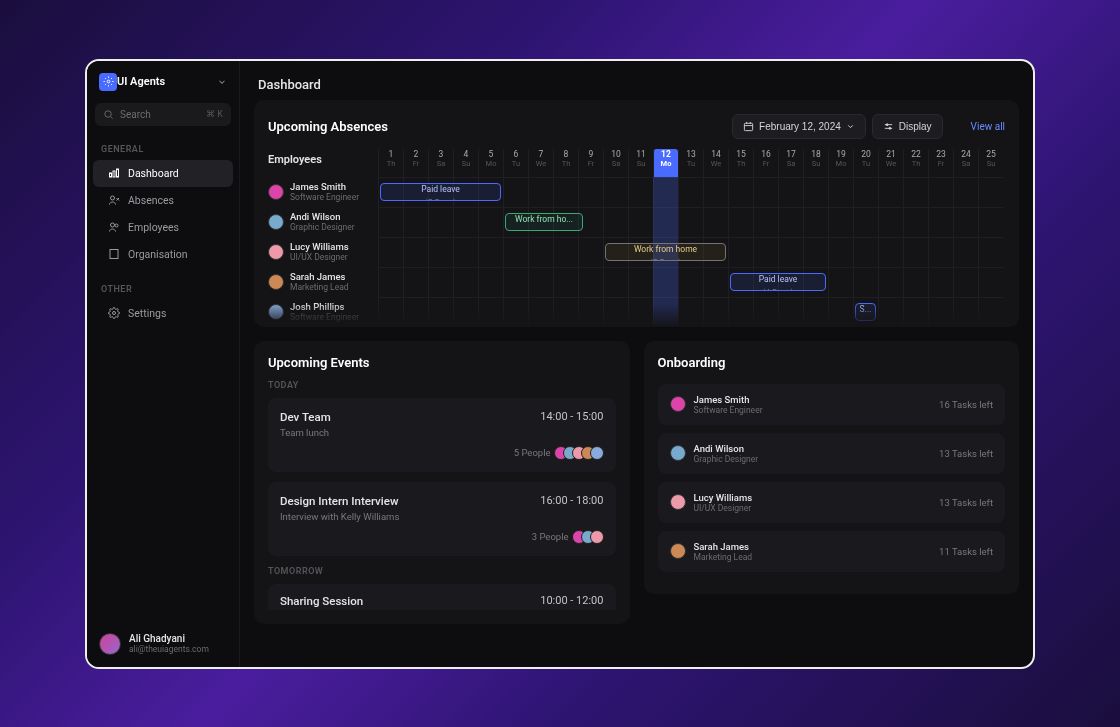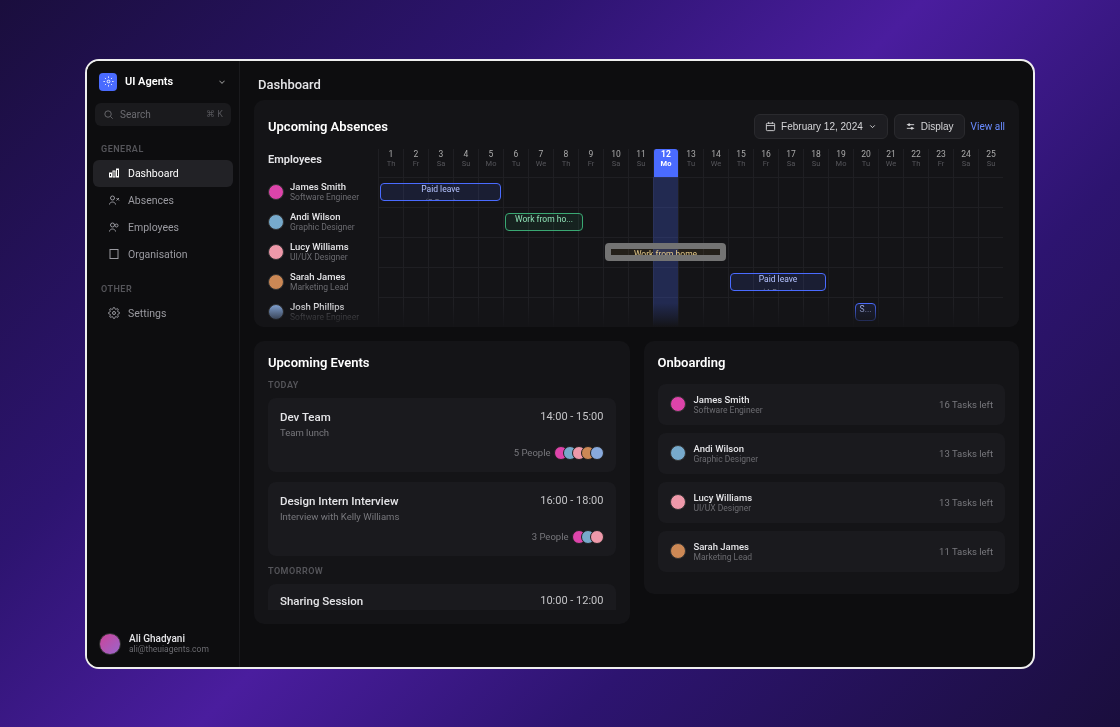--- a/index.html
+++ b/index.html
@@ -27,21 +27,21 @@
   width: 153px;
   background: #0d0d0f;
   border-right: 1px solid #1a1a1d;
   display: flex;
   flex-direction: column;
   font-size: 11px;
 }
 .brand {
   display: flex;
   align-items: center;
-  gap: 8px;
+  gap: 0;
   padding: 12px 12px 8px;
 }
 .brand-logo {
   width: 18px;
   height: 18px;
   background: #4a6bff;
   border-radius: 4px;
   display: flex;
   align-items: center;
   justify-content: center;
@@ -136,21 +136,21 @@
   color: #d5d5d8;
   font-size: 10px;
   padding: 6px 10px;
   border-radius: 6px;
   display: flex;
   align-items: center;
   gap: 5px;
   cursor: pointer;
   margin-left: 6px;
 }
-.link-btn { color: #6a8cff; font-size: 10px; margin-left: 6px; cursor: pointer; }
+.link-btn { color: #6a8cff; font-size: 10px; margin-left: 28px; cursor: pointer; }
 .timeline {
   display: flex;
   position: relative;
 }
 .emp-col {
   width: 124px;
   flex-shrink: 0;
 }
 .emp-header {
   color: #e5e5e8;
@@ -214,21 +214,21 @@
   padding: 0 6px;
   font-size: 8.5px;
   gap: 4px;
   z-index: 2;
   white-space: nowrap;
   overflow: hidden;
   flex-direction: column;
 }
 .absence.paid { background: rgba(74,107,255,0.12); border: 1px solid #4a6bff; color: #b5c3ff; }
 .absence.wfh { background: rgba(50,200,130,0.08); border: 1px solid #3aa873; color: #8fe0b5; }
-.absence.sick { background: rgba(230,180,60,0.08); border: 6px solid #737373; color: #e5ca8a; }
+.absence.sick { background: rgba(230,180,60,0.08); border: 1px solid #737373; color: #e5ca8a; }
 .absence .days { color: rgba(255,255,255,0.35); }
 .timeline-fade {
   position: absolute;
   bottom: 0; left: 0; right: 0;
   height: 24px;
   background: linear-gradient(transparent, #141417);
   z-index: 3;
 }
 .two-col { display: flex; gap: 14px; }
 .col-l, .col-r { flex: 1; }

